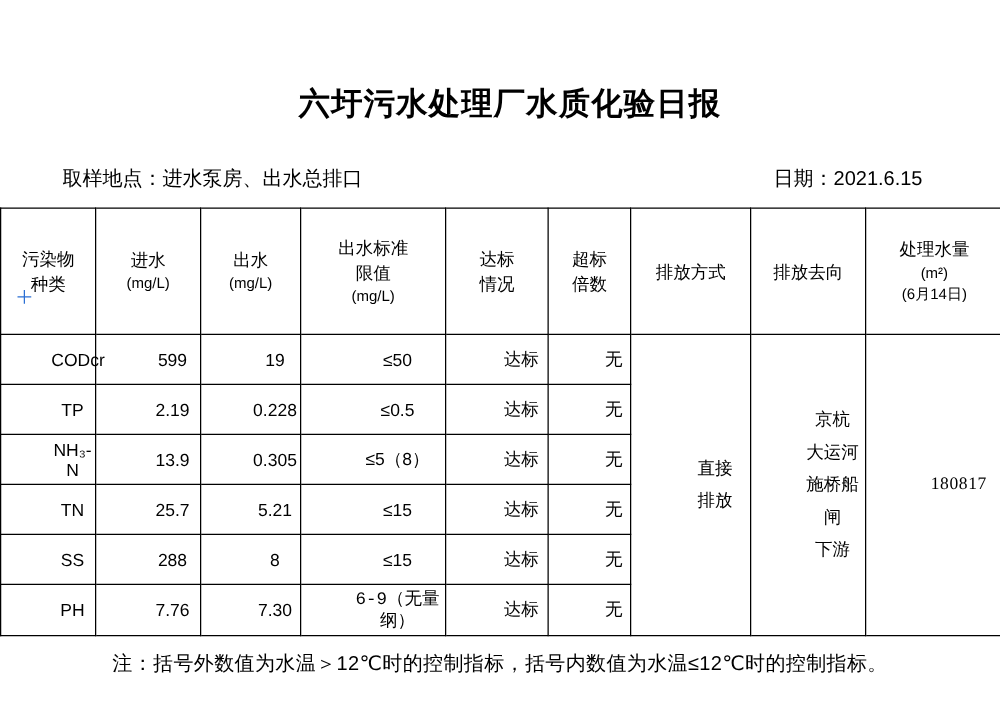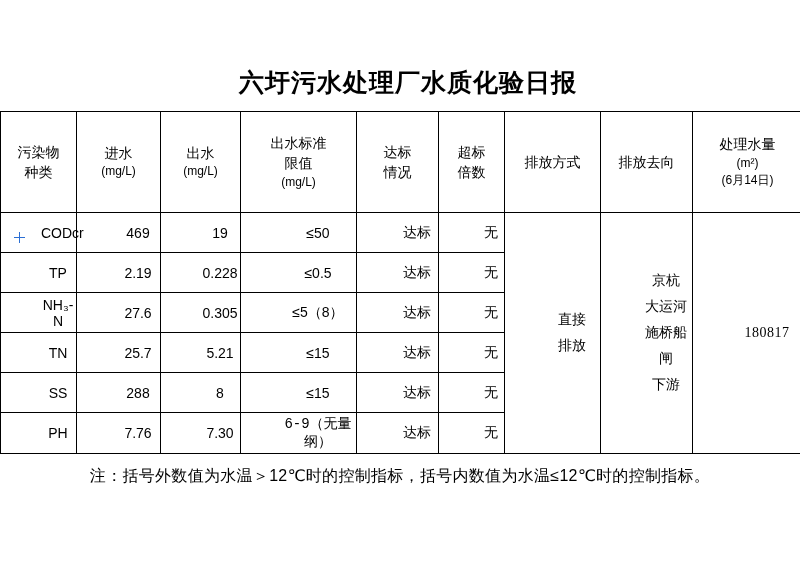--- a/index.html
+++ b/index.html
@@ -129,20 +129,24 @@
 </style>
 </head>
 <body>
 
 <div class="page">
 
   <div class="corner-mark"></div>
 
   <div class="doc-title">六圩污水处理厂水质化验日报</div>
 
+  <div class="meta-row">
+    <div class="meta-left">取样地点：进水泵房、出水总排口</div>
+    <div class="meta-right">日期：2021.6.15</div>
+  </div>
 
   <table class="report">
     <colgroup>
       <col class="col-a">
         <col class="col-b">
         <col class="col-c">
         <col class="col-d">
       <col class="col-e">
         <col class="col-f">
         <col class="col-g">
@@ -185,21 +189,21 @@
         <th>
           <div>处理水量</div>
           <div class="small-unit">(m²)</div>
           <div class="small-unit">(6月14日)</div>
         </th>
       </tr>
     </thead>
     <tbody>
       <tr>
         <td>CODcr</td>
-        <td>469</td>
+        <td>599</td>
         <td>19</td>
         <td>≤50</td>
         <td>达标</td>
         <td>无</td>
         <td class="stack-cell" rowspan="6">
           <div>直接</div>
           <div>排放</div>
         </td>
         <td class="stack-cell" rowspan="6">
           <div>京杭</div>
@@ -212,21 +216,21 @@
       <tr>
         <td>TP</td>
         <td>2.19</td>
         <td>0.228</td>
         <td>≤0.5</td>
         <td>达标</td>
         <td>无</td>
       </tr>
       <tr>
         <td>NH₃-N</td>
-        <td>27.6</td>
+        <td>13.9</td>
         <td>0.305</td>
         <td>≤5（8）</td>
         <td>达标</td>
         <td>无</td>
       </tr>
       <tr>
         <td>TN</td>
         <td>25.7</td>
         <td>5.21</td>
         <td>≤15</td>

